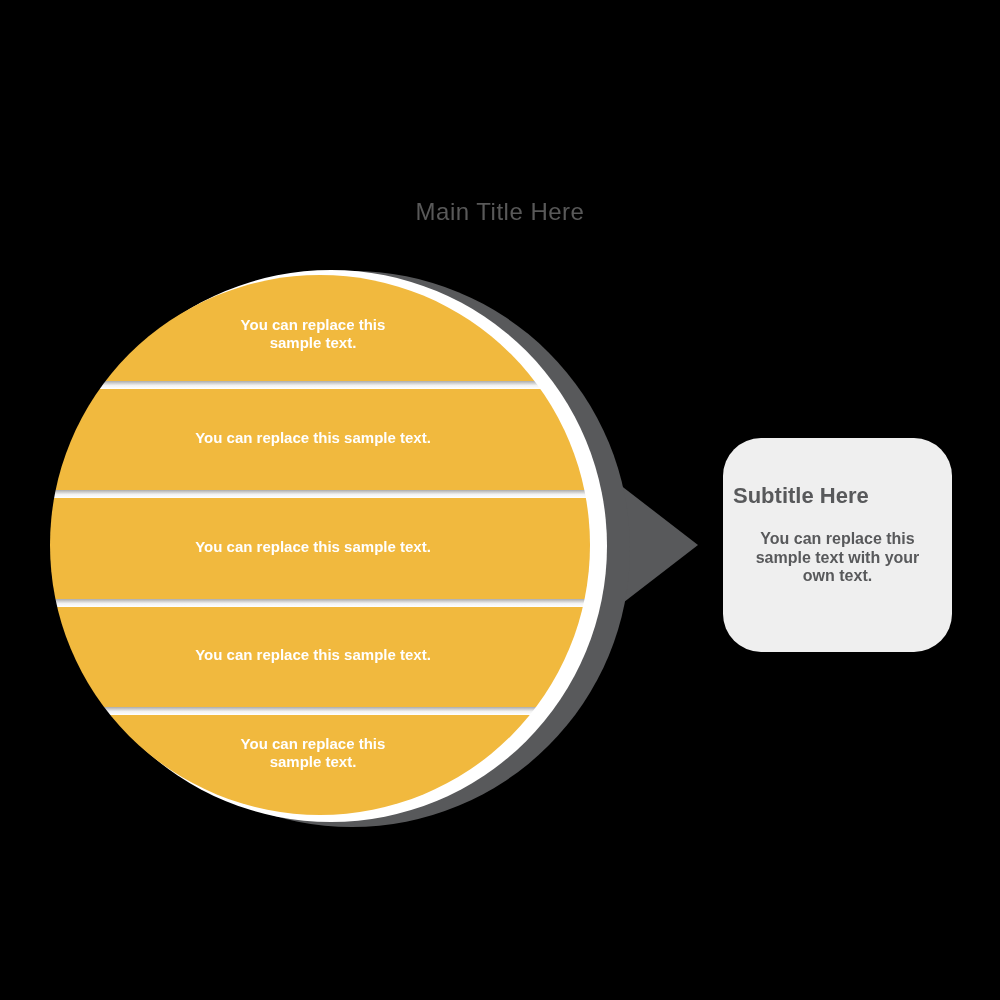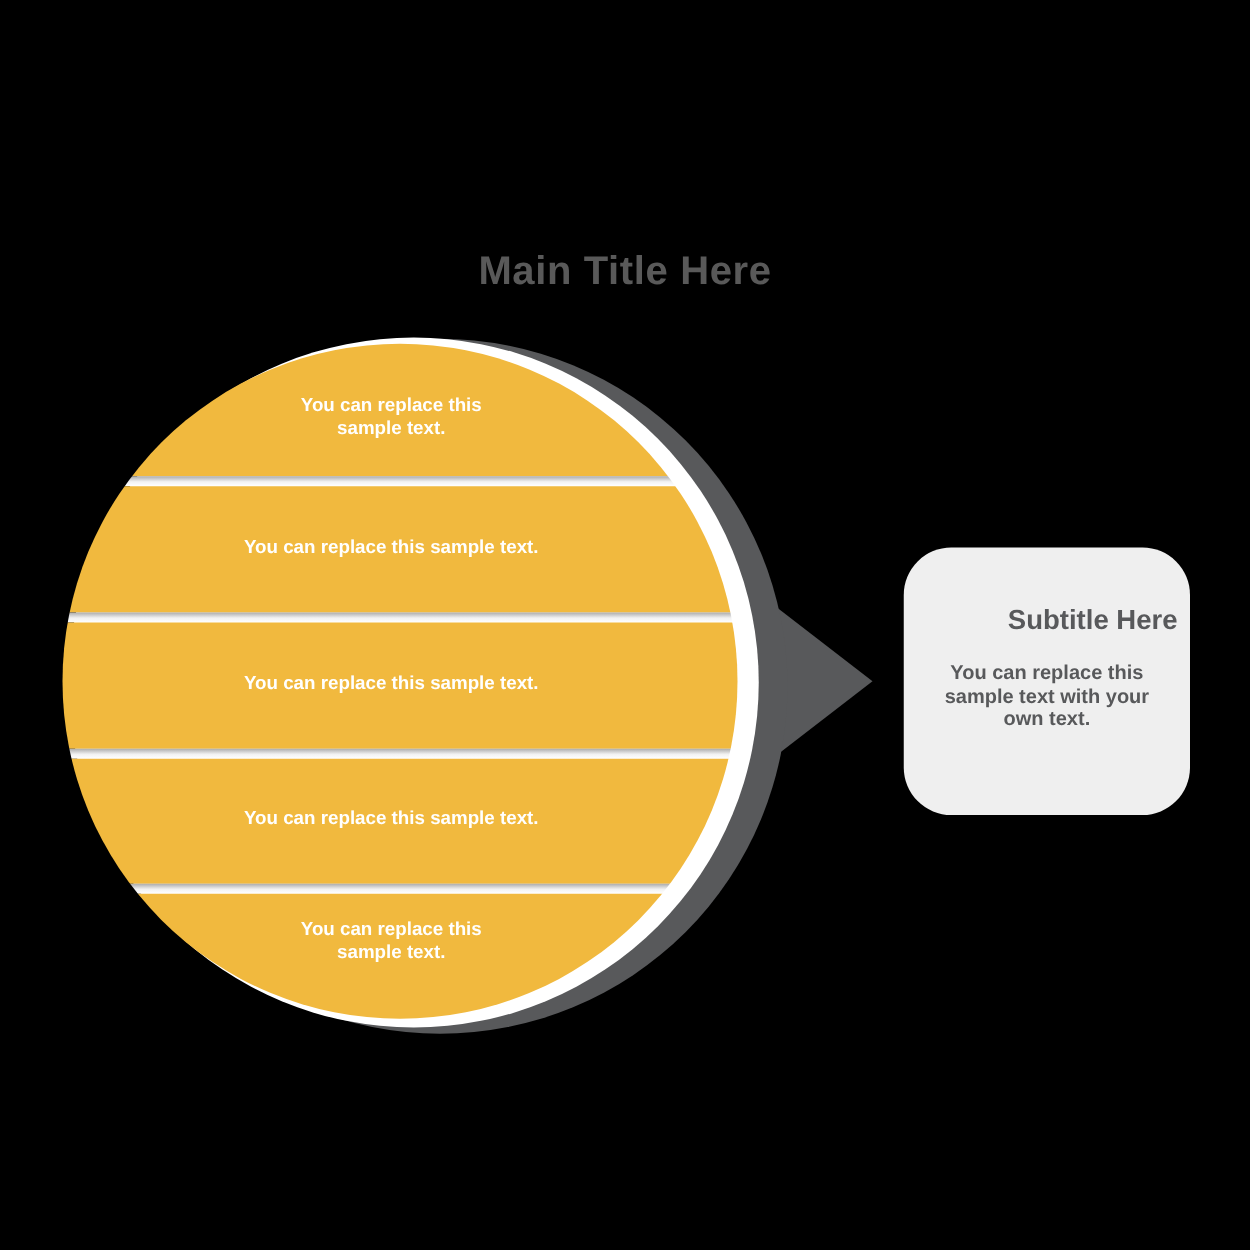--- a/index.html
+++ b/index.html
@@ -19,22 +19,22 @@
     position: absolute;
     left: 0;
     top: 0;
   }
   .main-title {
     position: absolute;
     left: 0;
     top: 198px;
     width: 1000px;
     text-align: center;
-    font-size: 32px;
-    font-weight: bold;
+    font-size: 24px;
+    font-weight: normal;
     color: #595959;
     letter-spacing: 0.5px;
   }
   .seg-label {
     position: absolute;
     left: 63px;
     width: 500px;
     text-align: center;
     font-size: 15px;
     font-weight: bold;
@@ -52,21 +52,21 @@
     left: 723px;
     top: 438px;
     width: 229px;
     height: 214px;
     background: #EFEFEF;
     border-radius: 38px;
     box-shadow: 0 4px 8px rgba(0,0,0,0.5);
   }
   .subtitle-card .card-title {
     margin: 45px 10px 16px 10px;
-    text-align: right;
+    text-align: left;
     font-size: 22px;
     font-weight: bold;
     color: #58595B;
   }
   .subtitle-card .card-body {
     margin: 21px 14px 0 14px;
     text-align: center;
     font-size: 16px;
     font-weight: bold;
     line-height: 18.5px;

